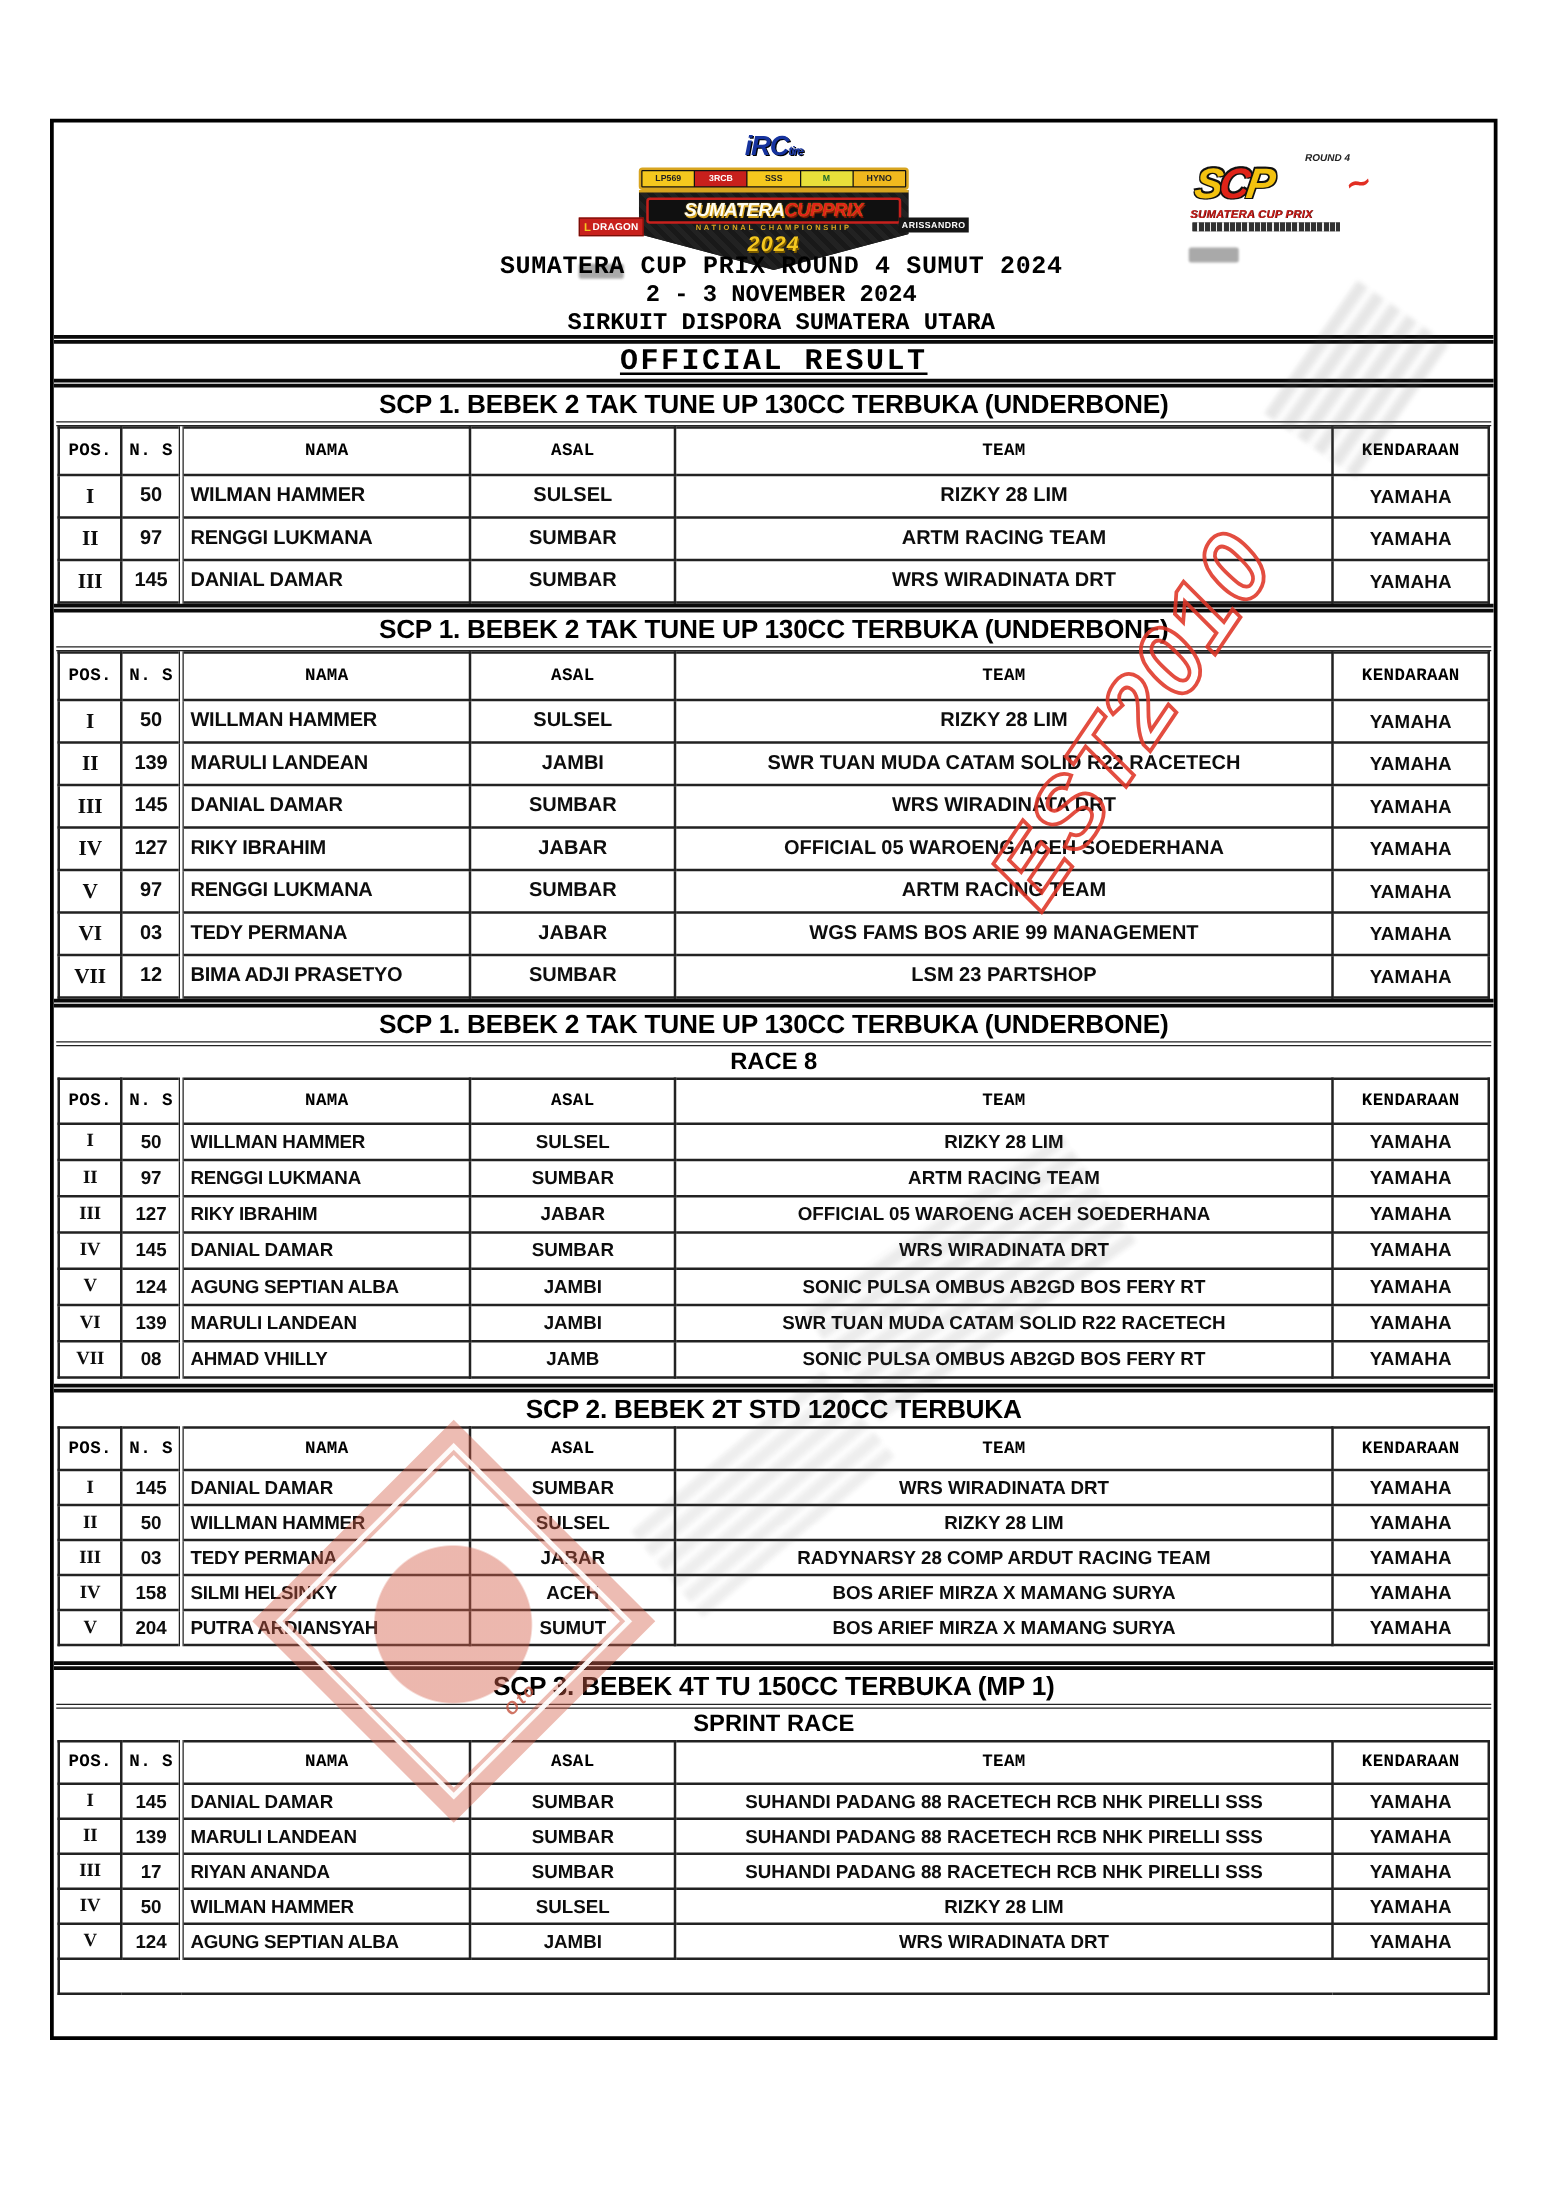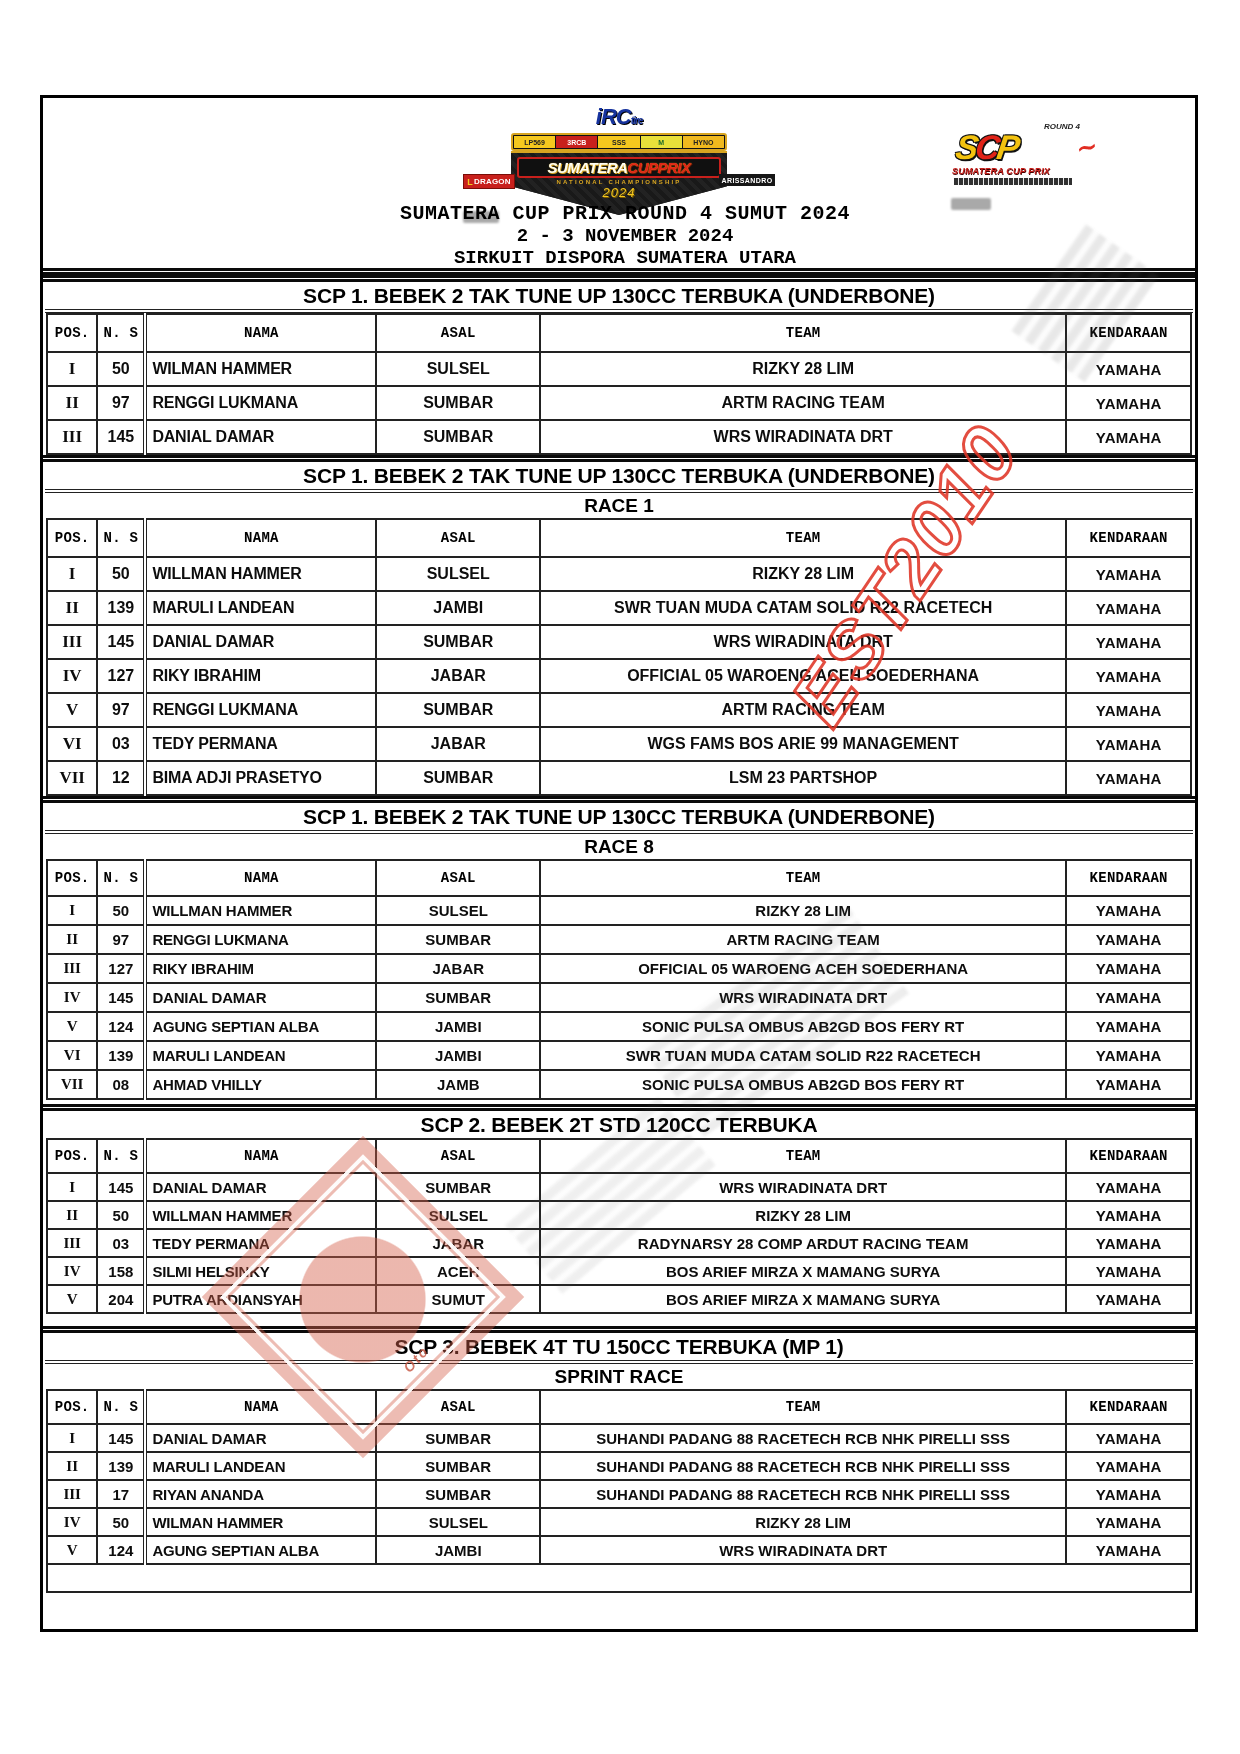--- a/index.html
+++ b/index.html
@@ -28,21 +28,21 @@
   .chip.c4{ background:#f0b91e; }
   .shield{ margin:0 auto; width:216px; height:64px; background:#161616;
         clip-path:polygon(0 0,100% 0,100% 55%,50% 100%,0 55%);
         border-top:2px solid #d8a520; position:relative; padding-top:4px;
         background-image:repeating-linear-gradient(45deg,#191919 0 4px,#222 4px 8px);}
   .shield .plate{ margin:0 6px; background:#101010; border:2px solid #c8201c; border-radius:3px;
         font-style:italic; font-weight:900; font-size:15px; letter-spacing:-0.5px; line-height:17px; white-space:nowrap;}
   .shield .plate .w1{ color:#fdfdf2; text-shadow:0 0 1px #d8a520,1px 1px 0 #d8a520; }
   .shield .plate .w2{ color:#e02318; text-shadow:0 0 1px #f5c81e,1px 1px 0 #7a1006; }
   .shield .champ{ color:#d8a520; font-size:6px; font-weight:700; letter-spacing:2.2px; margin-top:1px; }
-  .shield .year{ color:#f5c81e; font-style:italic; font-weight:400; font-size:13px; letter-spacing:1px;
+  .shield .year{ color:#f5c81e; font-style:italic; font-weight:700; font-size:17px; letter-spacing:1px;
         text-shadow:1px 1px 0 #7a5a00; }
   .badge{ position:absolute; font-weight:900; display:flex; align-items:center; justify-content:center; }
   .badge.left{ left:420px; top:76px; width:52px; height:15px; background:#c8201c; color:#fff; font-size:8px;
         border:1px solid #7a0e08; letter-spacing:0.2px;}
   .badge.left b{ color:#f5c81e; font-size:9px; margin-right:1px;}
   .badge.right{ left:676px; top:76px; width:56px; height:12px; background:#161616; color:#fff; font-size:7px;
         letter-spacing:0.4px; }
   .blur-chip{ position:absolute; background:#9b9b9b; filter:blur(1px); border-radius:2px; opacity:0.85;}
   .blur-chip.b1{ left:420px; top:113px; width:36px; height:12px;}
   .blur-chip.b2{ left:908px; top:100px; width:40px; height:12px;}
@@ -158,20 +158,21 @@
     </div>
 
     <div class="doc-titles">
       <div class="t1">SUMATERA CUP PRIX ROUND 4 SUMUT 2024</div>
       <div class="t2">2 - 3 NOVEMBER 2024</div>
       <div class="t3">SIRKUIT DISPORA SUMATERA UTARA</div>
     </div>
   </div>
 
   <div class="hrule"></div>
+  <div class="band official">OFFICIAL RESULT</div>
   <div class="hrule"></div>
 
   <div id="sections-container">
   <section>
     <div class="band sec-title">
           <span>SCP 1. BEBEK 2 TAK TUNE UP 130CC TERBUKA (UNDERBONE)</span>
         </div>
     <div class="thinrule"></div>
     <table class="results">
       <colgroup>
@@ -219,23 +220,20 @@
             </tr>
           </tbody>
     </table>
   </section>
 <div class="hrule"></div>
   <section>
     <div class="band sec-title">
           <span>SCP 1. BEBEK 2 TAK TUNE UP 130CC TERBUKA (UNDERBONE)</span>
         </div>
     <div class="thinrule"></div>
-    <div class="band sec-sub">
-          <span>RACE 1</span>
-        </div>
     <table class="results">
       <colgroup>
         <col class="w0">
             <col class="w1">
             <col class="w2">
             <col class="w3">
             <col class="w4">
             <col class="w5">
       </colgroup>
       <thead>

